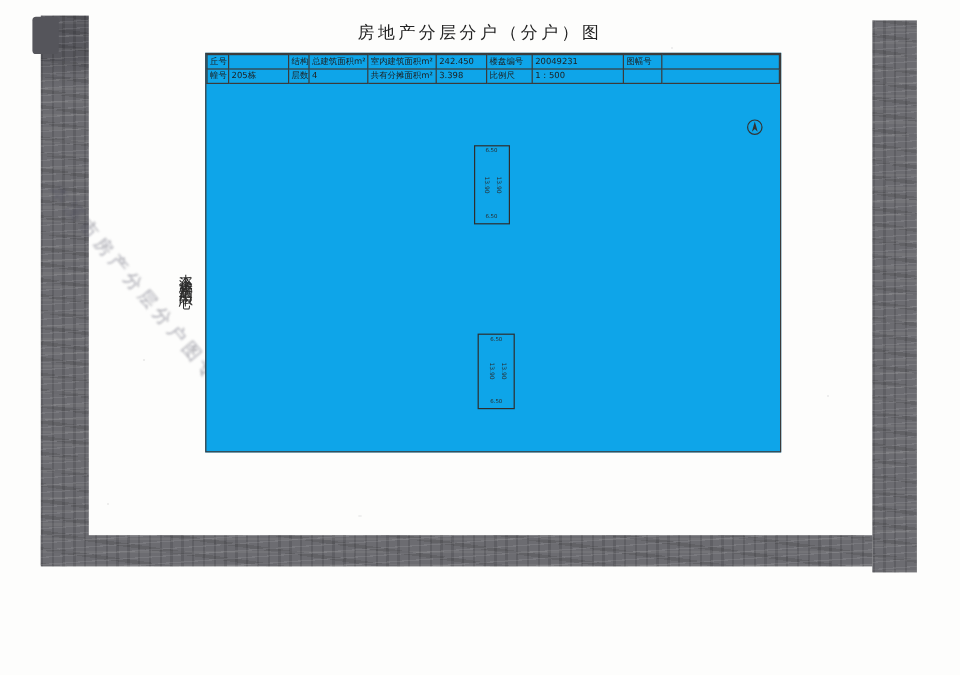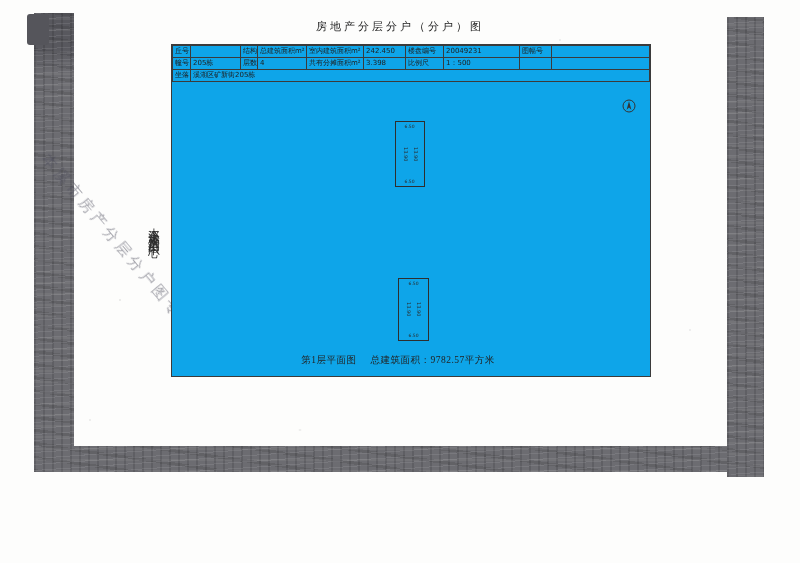--- a/index.html
+++ b/index.html
@@ -19,21 +19,21 @@
   .band-cap{position:absolute;left:27px;top:14px;width:22px;height:31px;background:#55555b;border-radius:3px;}
   
   .speckles{position:absolute;inset:0;opacity:.25;pointer-events:none;background:
      radial-gradient(2px 2px at 120px 300px, #bbb 40%, transparent 60%),
      radial-gradient(2px 2px at 90px 420px, #c2c2c2 40%, transparent 60%),
      radial-gradient(3px 2px at 300px 430px, #c8c8c8 40%, transparent 60%),
      radial-gradient(2px 2px at 560px 40px, #c5c5c5 40%, transparent 60%),
      radial-gradient(2px 2px at 690px 330px, #c5c5c5 40%, transparent 60%);}
   
   .doc-title{position:absolute;left:0;right:0;top:19px;text-align:center;
-     font-family:"Liberation Serif","DejaVu Serif",serif;font-size:11px;letter-spacing:3px;color:#222;}
+     font-family:"Liberation Serif","DejaVu Serif",serif;font-size:14px;letter-spacing:3px;color:#222;}
   
   .frame{position:absolute;left:171px;top:44px;width:478px;height:331px;
      border:1px solid #3b3b3b;background:#0ea5e9;}
   table.info{border-collapse:collapse;width:100%;table-layout:fixed;}
   table.info td{border:1px solid #3b3b3b;height:11px;padding:0 1px 0 2px;
      font-size:7px;line-height:9px;color:#1e1e1e;white-space:nowrap;overflow:hidden;
      font-family:"DejaVu Sans",sans-serif;}
   
   .unit{position:absolute;border:1px solid #2e2e2e;display:flex;flex-direction:column;
         justify-content:space-between;align-items:center;padding:2px 0;box-sizing:border-box;}
@@ -102,24 +102,20 @@
         <td>205栋</td>
         <td>层数</td>
         <td>4</td>
         <td>共有分摊面积m²</td>
         <td>3.398</td>
         <td>比例尺</td>
         <td>1：500</td>
         <td></td>
         <td></td>
       </tr>
-      <tr>
-        <td>坐落</td>
-        <td colspan="9">溪湖区矿新街205栋</td>
-      </tr>
     </tbody>
       </table>
 
     <div class="north" style="left:450px;top:53px;">
       <svg width="14" height="14" viewBox="0 0 14 14">
         <circle cx="7" cy="7" r="6" fill="none" stroke="#333" stroke-width="1"></circle>
         <path d="M7 2.2 L4.6 10.8 L7 8.6 L9.4 10.8 Z" fill="#333"></path>
       </svg>
     </div>
 
@@ -134,19 +130,16 @@
 
     <div class="unit" style="left:226px;top:233px;width:31px;height:63px;">
       <div class="dim">6.50</div>
       <div class="dim-mid">
         <span class="dim-v">13.90</span>
         <span class="dim-v">13.90</span>
       </div>
       <div class="dim">6.50</div>
     </div>
 
-    <div class="caption">
-      <span>第1层平面图</span><span class="gap"></span><span>总建筑面积：9782.57平方米</span>
-    </div>
 
   </div>
 
 </div>
 
 </body></html>

